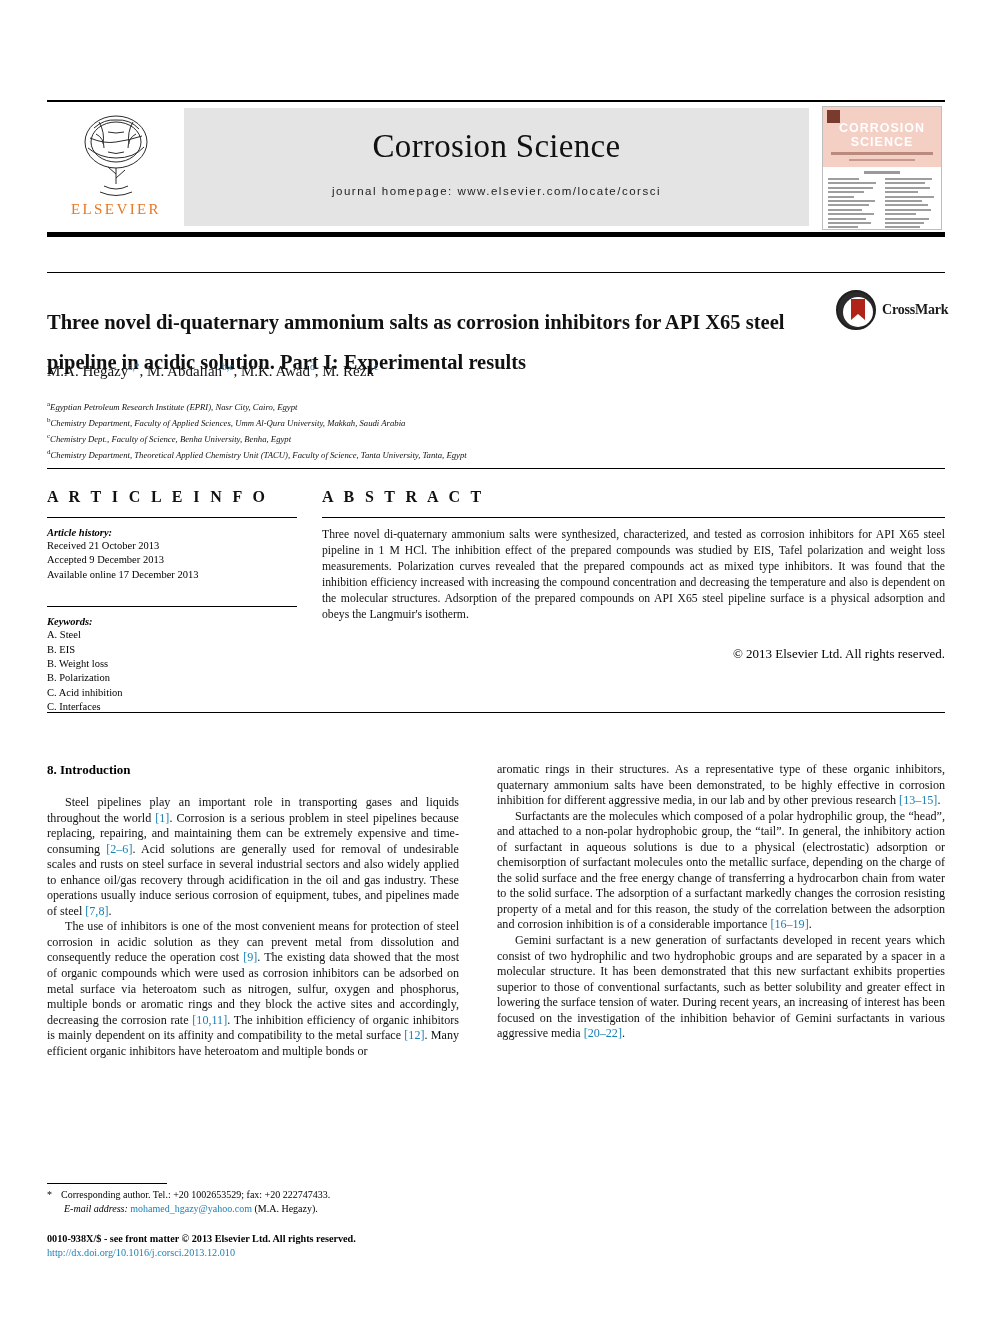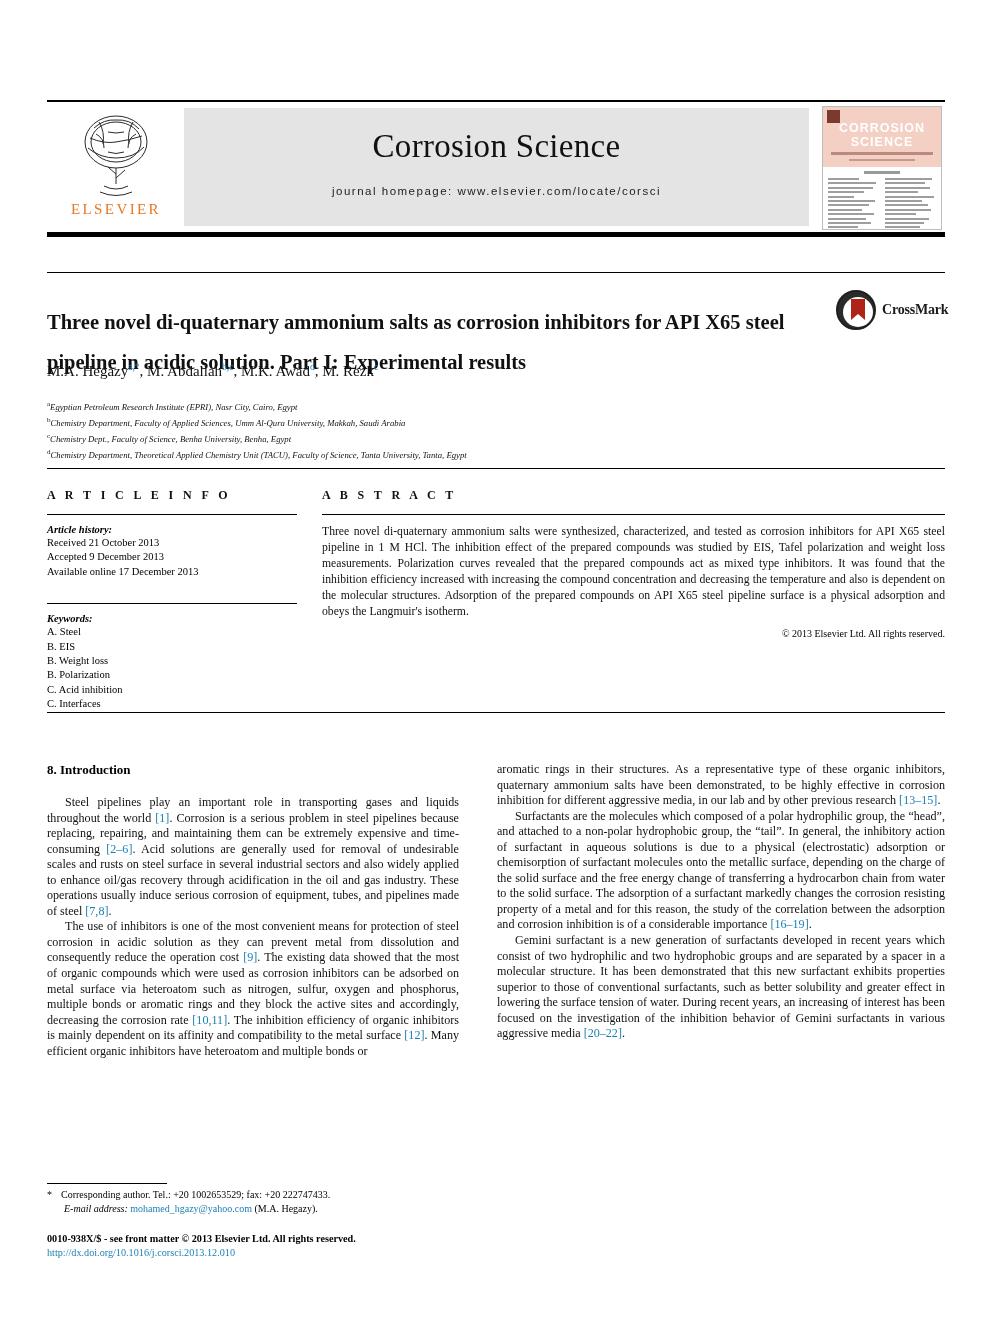--- a/index.html
+++ b/index.html
@@ -216,21 +216,21 @@
     width: 250px;
   }
   .abs-col {
     position: absolute;
     left: 322px; top: 488px;
     width: 623px;
   }
   .sec-head {
     font-family: "Liberation Serif", serif;
     font-weight: bold;
-    font-size: 12px;
+    font-size: 16px;
     letter-spacing: 3.4px;
     color: #111;
   }
   .thin-rule {
     height: 1px; background: #000; margin: 11px 0 9px 0;
   }
   .info-sub {
     font-size: 10.5px; font-style: italic; font-weight: bold;
     margin-bottom: 1px;
   }
@@ -238,22 +238,22 @@
     font-size: 10.5px; line-height: 14.4px;
   }
   .kw-block { margin-top: 24px; }
   .abs-text {
     font-size: 11.7px;
     line-height: 15.9px;
     text-align: justify;
     color: #111;
   }
   .abs-copy {
-    margin-top: 9px;
-    font-size: 10px;
+    margin-top: 24px;
+    font-size: 13px;
     text-align: right;
   }
   .bot-rule {
     position: absolute; left: 47px; top: 712px;
     width: 898px; height: 1px; background: #000;
   }
 
   
   .body-left {
     position: absolute;

